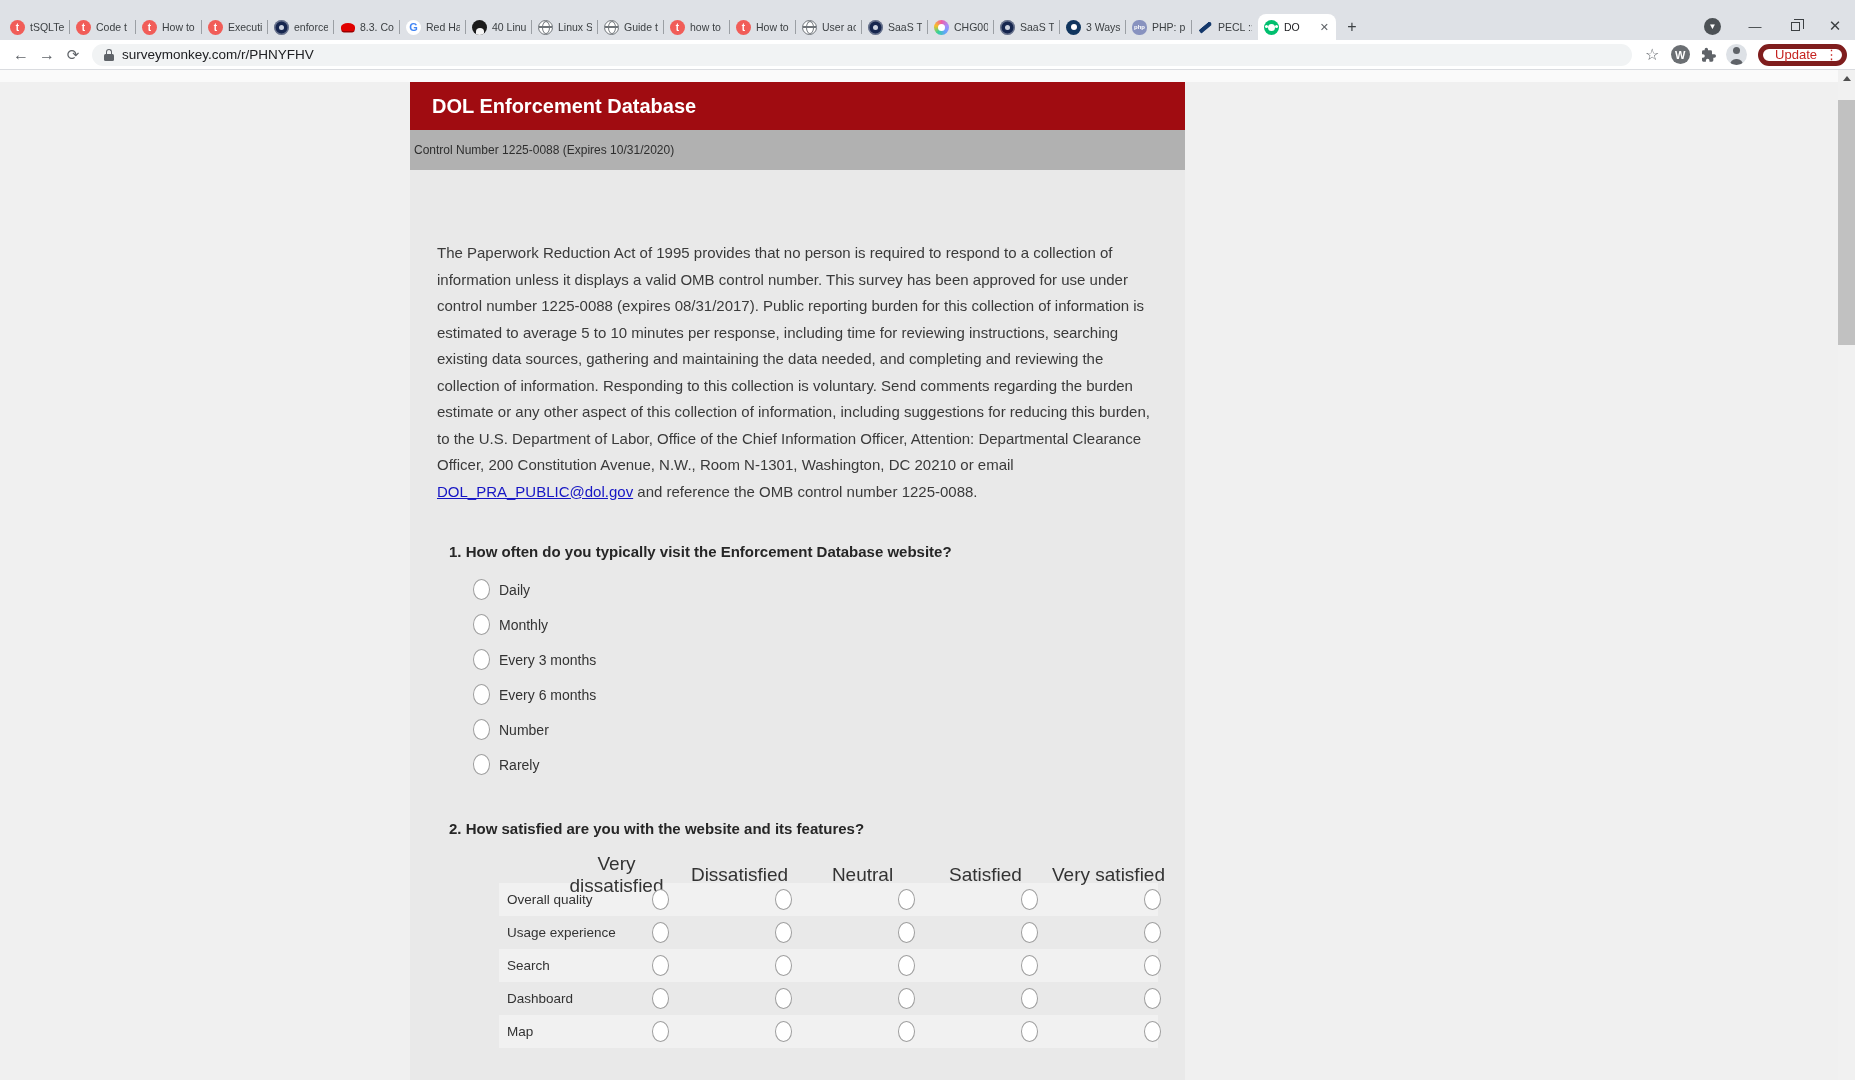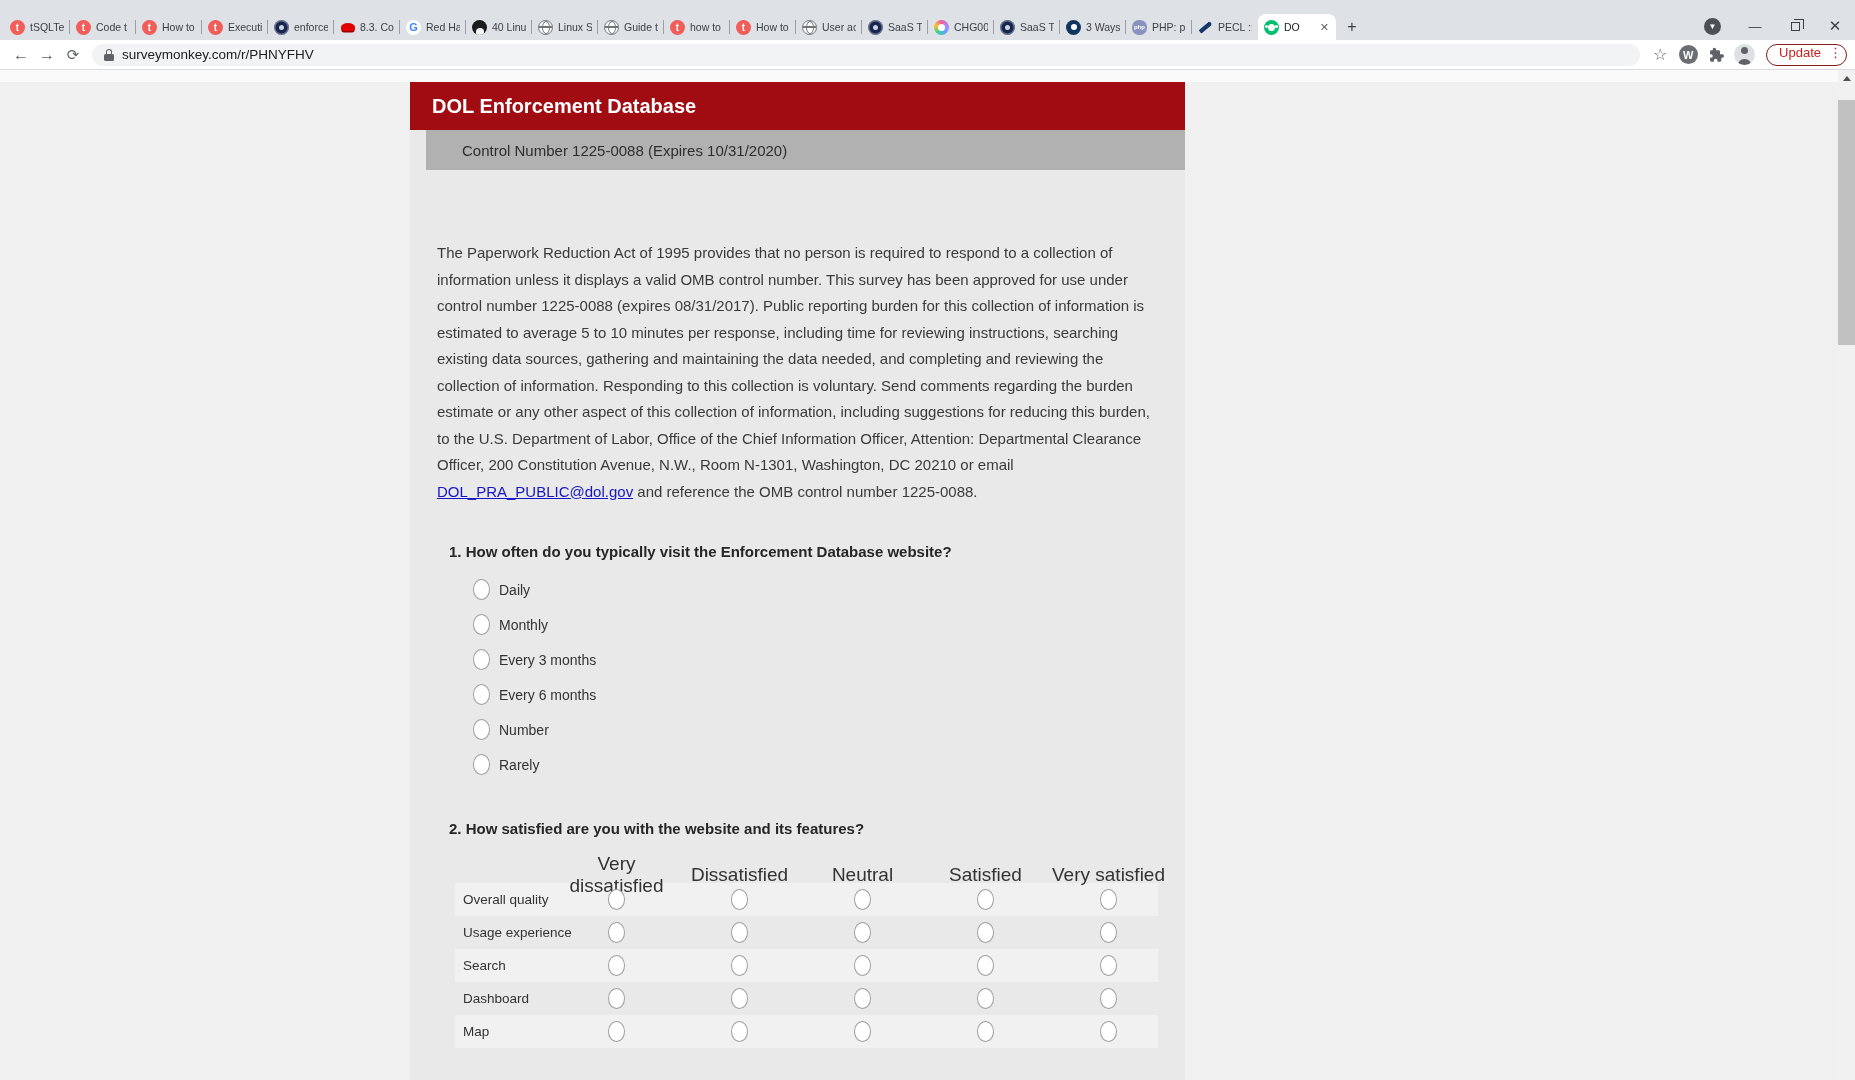--- a/index.html
+++ b/index.html
@@ -52,48 +52,48 @@
   .omnibox { flex:1; height:22px; background:#f1f3f4; border-radius:11px; display:flex; align-items:center; gap:8px; padding:0 12px; margin:0 6px; }
   .lockicon { width:10px; height:12px; position:relative; flex:none; }
   .lockicon .shackle { position:absolute; top:0; left:2px; width:6px; height:6px; border:1.5px solid #5f6368; border-bottom:none; border-radius:3px 3px 0 0; }
   .lockicon .lbody { position:absolute; bottom:0; width:10px; height:7px; background:#5f6368; border-radius:1.5px; }
   .urltext { font-size:13.5px; color:#202124; }
   .tbicon { width:28px; height:26px; display:flex; align-items:center; justify-content:center; color:#5f6368; font-size:16px; }
   .wcircle { width:19px; height:19px; border-radius:50%; background:#6b6f73; color:#fff; font-size:11px; font-weight:bold; display:flex; align-items:center; justify-content:center; }
   .profile { width:21px; height:21px; border-radius:50%; background:#dde1e6; display:flex; align-items:flex-end; justify-content:center; overflow:hidden; position:relative; }
   .profile::before { content:""; position:absolute; top:3px; width:7px; height:7px; border-radius:50%; background:#5f6368; left:7px; }
   .profile::after { content:""; width:13px; height:6px; border-radius:6px 6px 0 0; background:#5f6368; }
-  .updatebtn { height:22px; border:1px solid #7f1d1d; border-radius:12px; color:#c5221f; font-size:13px; display:flex; align-items:flex-start; gap:8px; padding:0 4px 0 12px; margin-left:8px; white-space:nowrap; }
+  .updatebtn { height:22px; border:5px solid #7f1d1d; border-radius:12px; color:#c5221f; font-size:13px; display:flex; align-items:center; gap:8px; padding:0 4px 0 12px; margin-left:8px; white-space:nowrap; }
   .updatebtn .dots { font-size:13px; }
 
   
   .page { position:relative; height:1021px; background:#f0f0f0; overflow:hidden; }
   .topstrip { height:12px; background:#fafafa; }
 
   .surveycol { position:absolute; left:410px; top:12px; width:775px; bottom:-200px; background:#e9e9e9; }
   .redheader { height:48px; background:#a00c11; display:flex; align-items:center; padding-left:22px; }
   .redheader h1 { color:#fff; font-size:20px; font-weight:bold; }
-  .controlbar { height:40px; background:#b1b1b1; display:flex; align-items:center; padding-left:36px; font-size:15px; color:#2e2e2e;margin-left:16px; }
+  .controlbar { height:40px; background:#b1b1b1; display:flex; align-items:center; padding-left:4px; font-size:12px; color:#2e2e2e; }
   .surveybody { padding:48px 27px 0 27px; color:#3a3a3a; }
   .praheading { font-size:15px; }
   .pratext { margin-top:22px; font-size:15px; line-height:26.5px; max-width:722px; }
   .pralink { color:#1515c4; text-decoration:underline; }
 
   .question { margin-top:38px; margin-left:12px; }
   .qtitle { font-size:15px; font-weight:bold; color:#262626; }
   .options { margin-top:12px; margin-left:24px;text-align:center; }
   .option { height:35px; display:flex; align-items:center; gap:9px; }
   .radio { width:17px; height:21px; border:1px solid #9e9e9e; border-radius:50%; background:#fff; flex:none; cursor:pointer; }
   .olabel { font-size:14px; color:#333; }
 
   .matrix { margin-top:16px; margin-left:6px; }
   .mhead, .mrow { display:grid; grid-template-columns:100px repeat(5,123px); align-items:center; }
   .mhead { height:30px; }
   .mhead .mcol { font-size:19px; color:#333; text-align:center; }
-  .mrow { height:33px; }
+  .mrow { height:33px;margin-left:44px; }
   .mrow.alt { background:#f1f1f1; }
   .mrow .rlabel { font-size:13.5px; color:#333; padding-left:8px; white-space:nowrap; }
   .mcell { display:flex; justify-content:center; }
 
   
   .scrollbar { position:absolute; right:0; top:0; bottom:0; width:17px; background:#f1f1f1; }
   .sb-up, .sb-down { position:absolute; left:0; width:17px; height:17px; display:flex; align-items:center; justify-content:center; }
   .sb-up { top:0; } .sb-down { bottom:0; }
   .tri-up { width:0; height:0; border-left:4px solid transparent; border-right:4px solid transparent; border-bottom:5px solid #505050; }
   .tri-down { width:0; height:0; border-left:4px solid transparent; border-right:4px solid transparent; border-top:5px solid #505050; }

